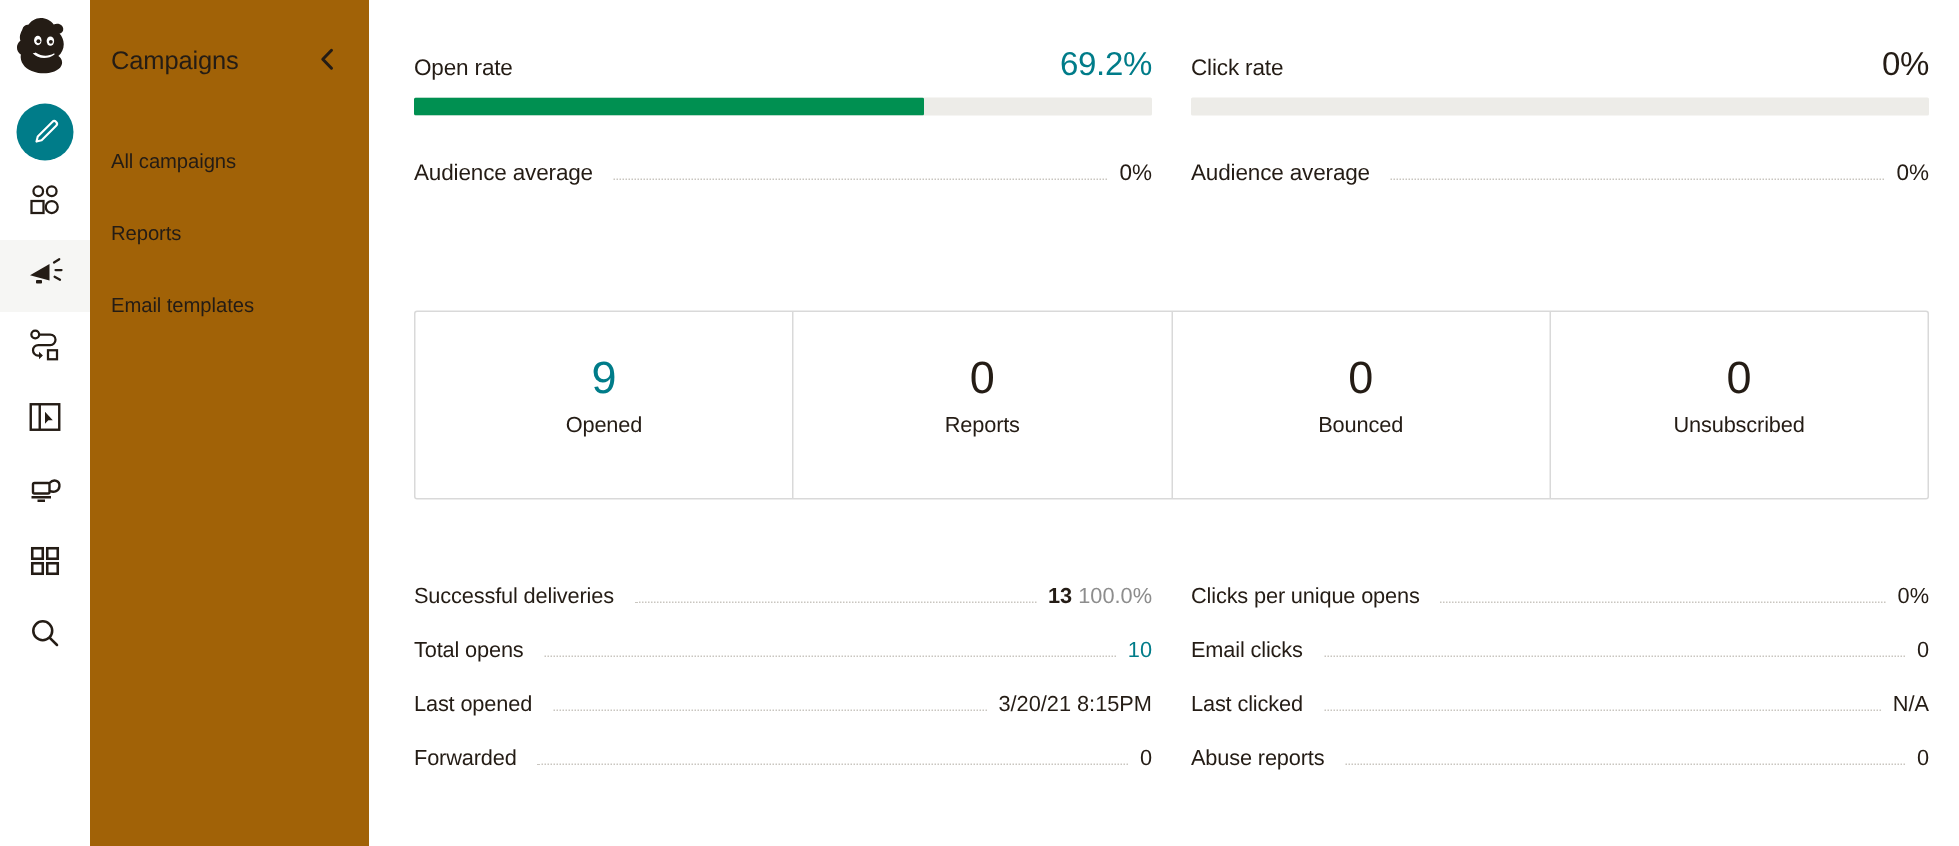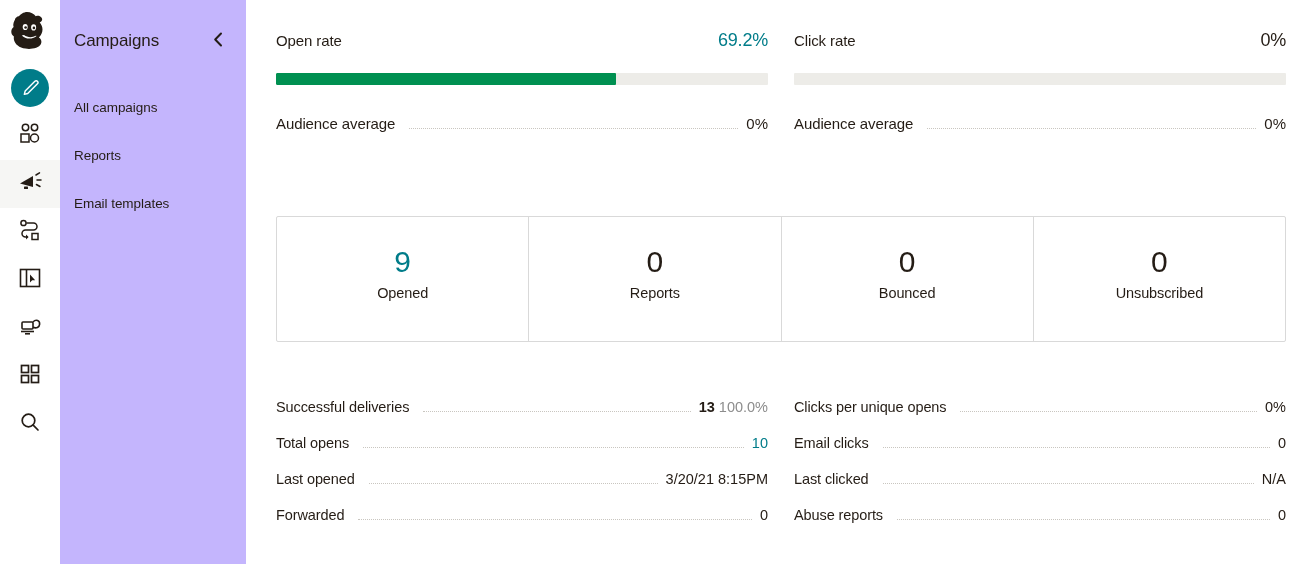--- a/index.html
+++ b/index.html
@@ -61,21 +61,21 @@
     display: flex;
     align-items: center;
     justify-content: center;
   }
 
   
   .nav-panel {
     width: 186px;
     min-width: 186px;
     height: 564px;
-    background: #c4b5fd;
+    background: #a16207;
     padding: 0;
     position: relative;
   }
 
   .nav-header {
     display: flex;
     align-items: center;
     justify-content: space-between;
     padding: 26px 18px 0 14px;
     height: 56px;
@@ -124,29 +124,29 @@
     display: flex;
     gap: 26px;
     padding-top: 30px;
   }
   .rate-block { flex: 1; min-width: 0; }
 
   .rate-head {
     display: flex;
     align-items: baseline;
     justify-content: space-between;
-    margin-bottom: 22px;
+    margin-bottom: 9px;
   }
   .rate-label {
     font-size: 15px;
     color: #241c15;
     letter-spacing: -0.1px;
   }
   .rate-value {
-    font-size: 18px;
+    font-size: 22px;
     color: #241c15;
     letter-spacing: -0.2px;
   }
   .rate-value.accent { color: #007c89; }
 
   .bar-track {
     width: 100%;
     height: 12px;
     background: #edece8;
     border-radius: 1px;

